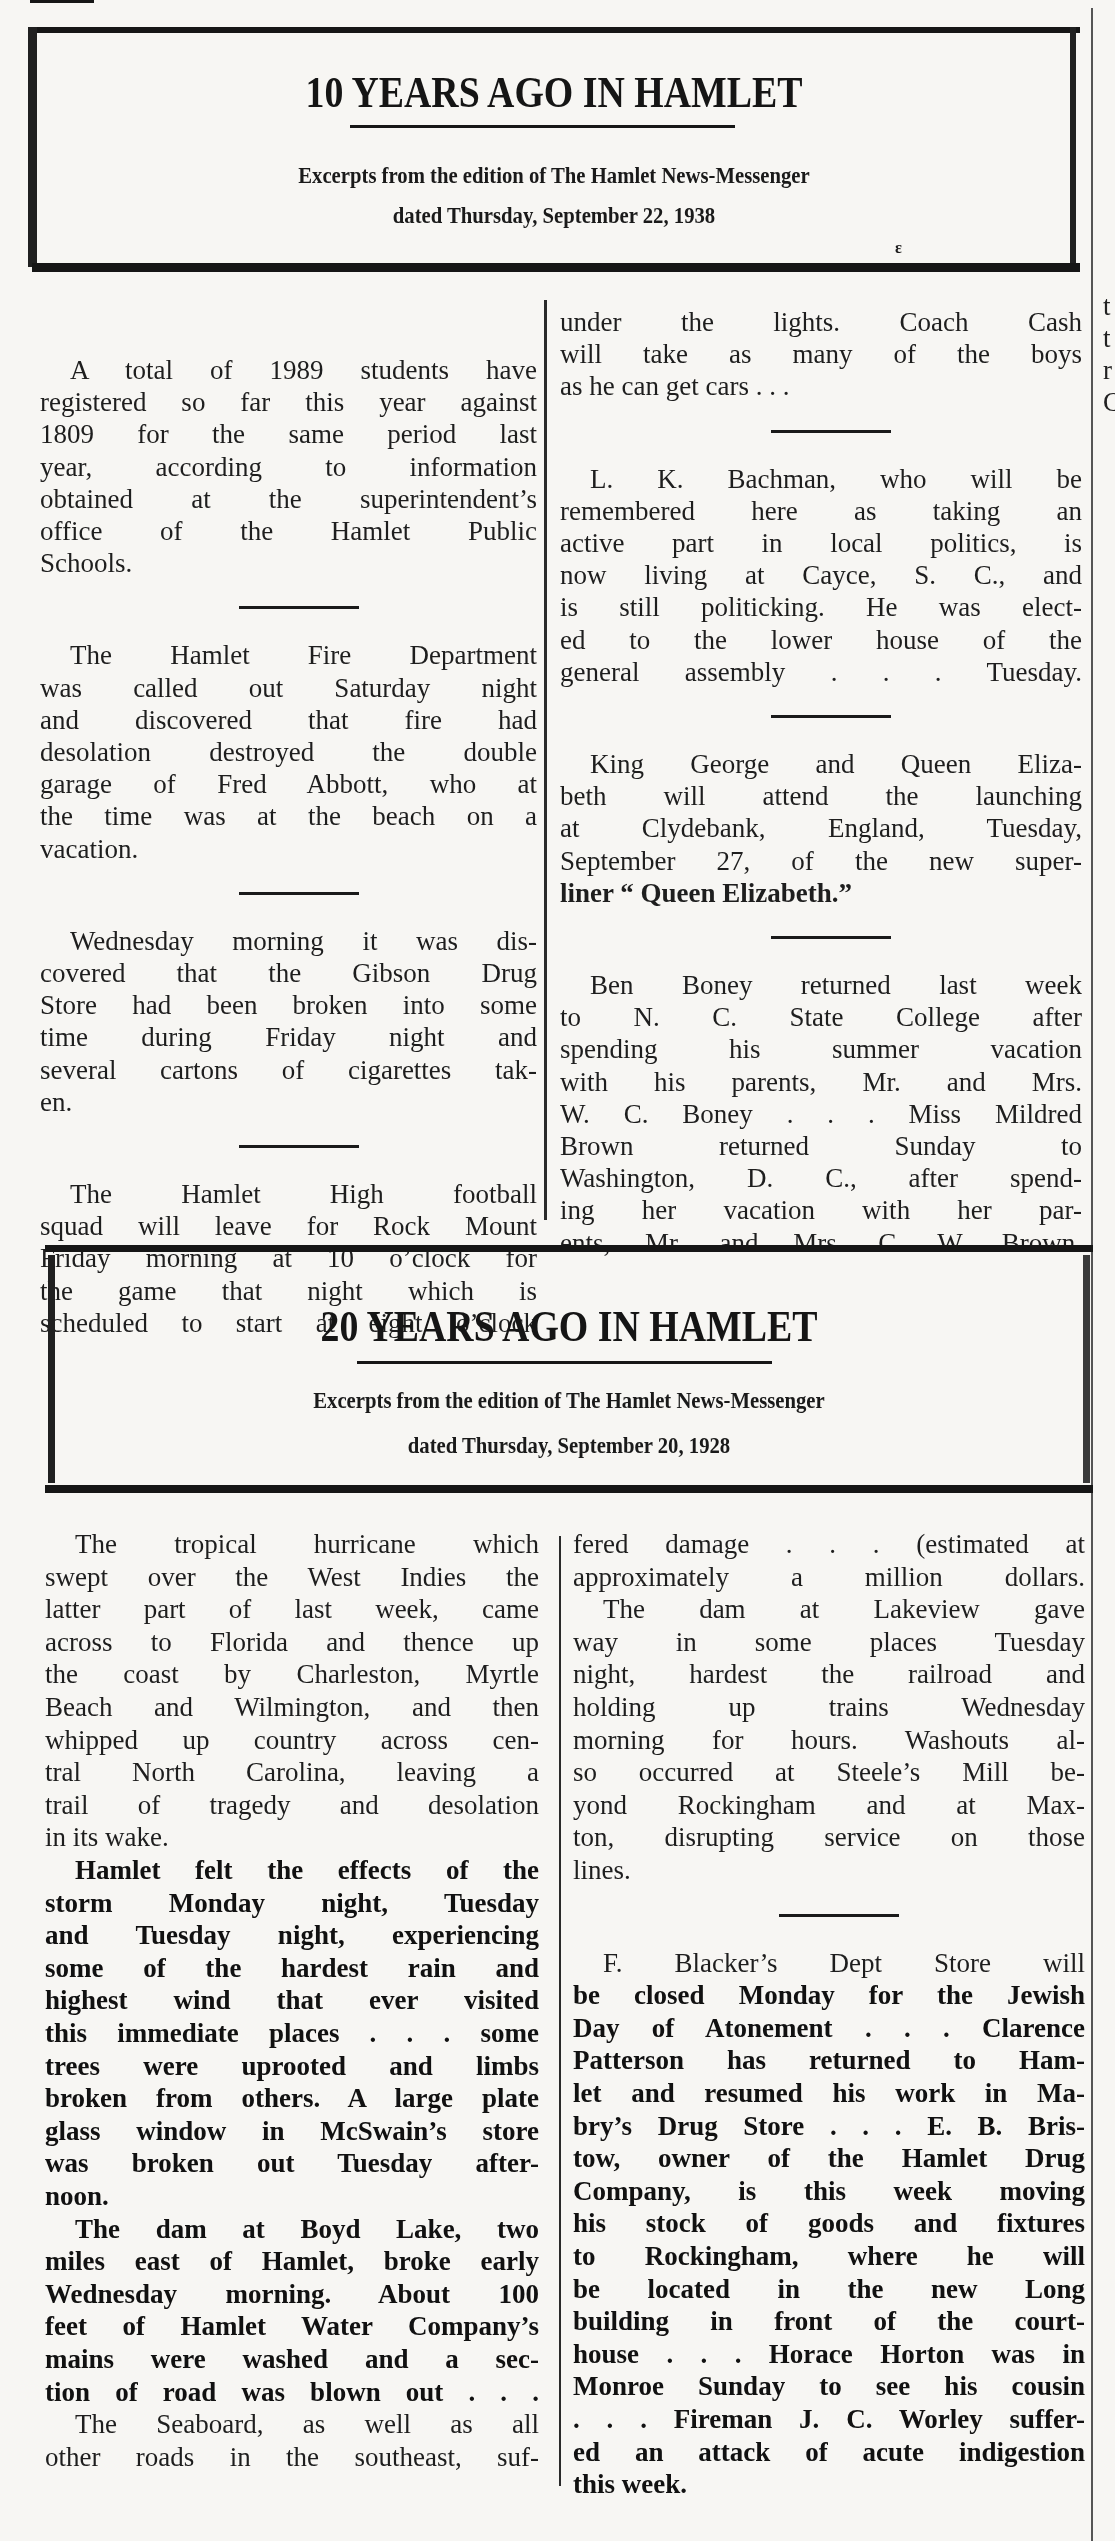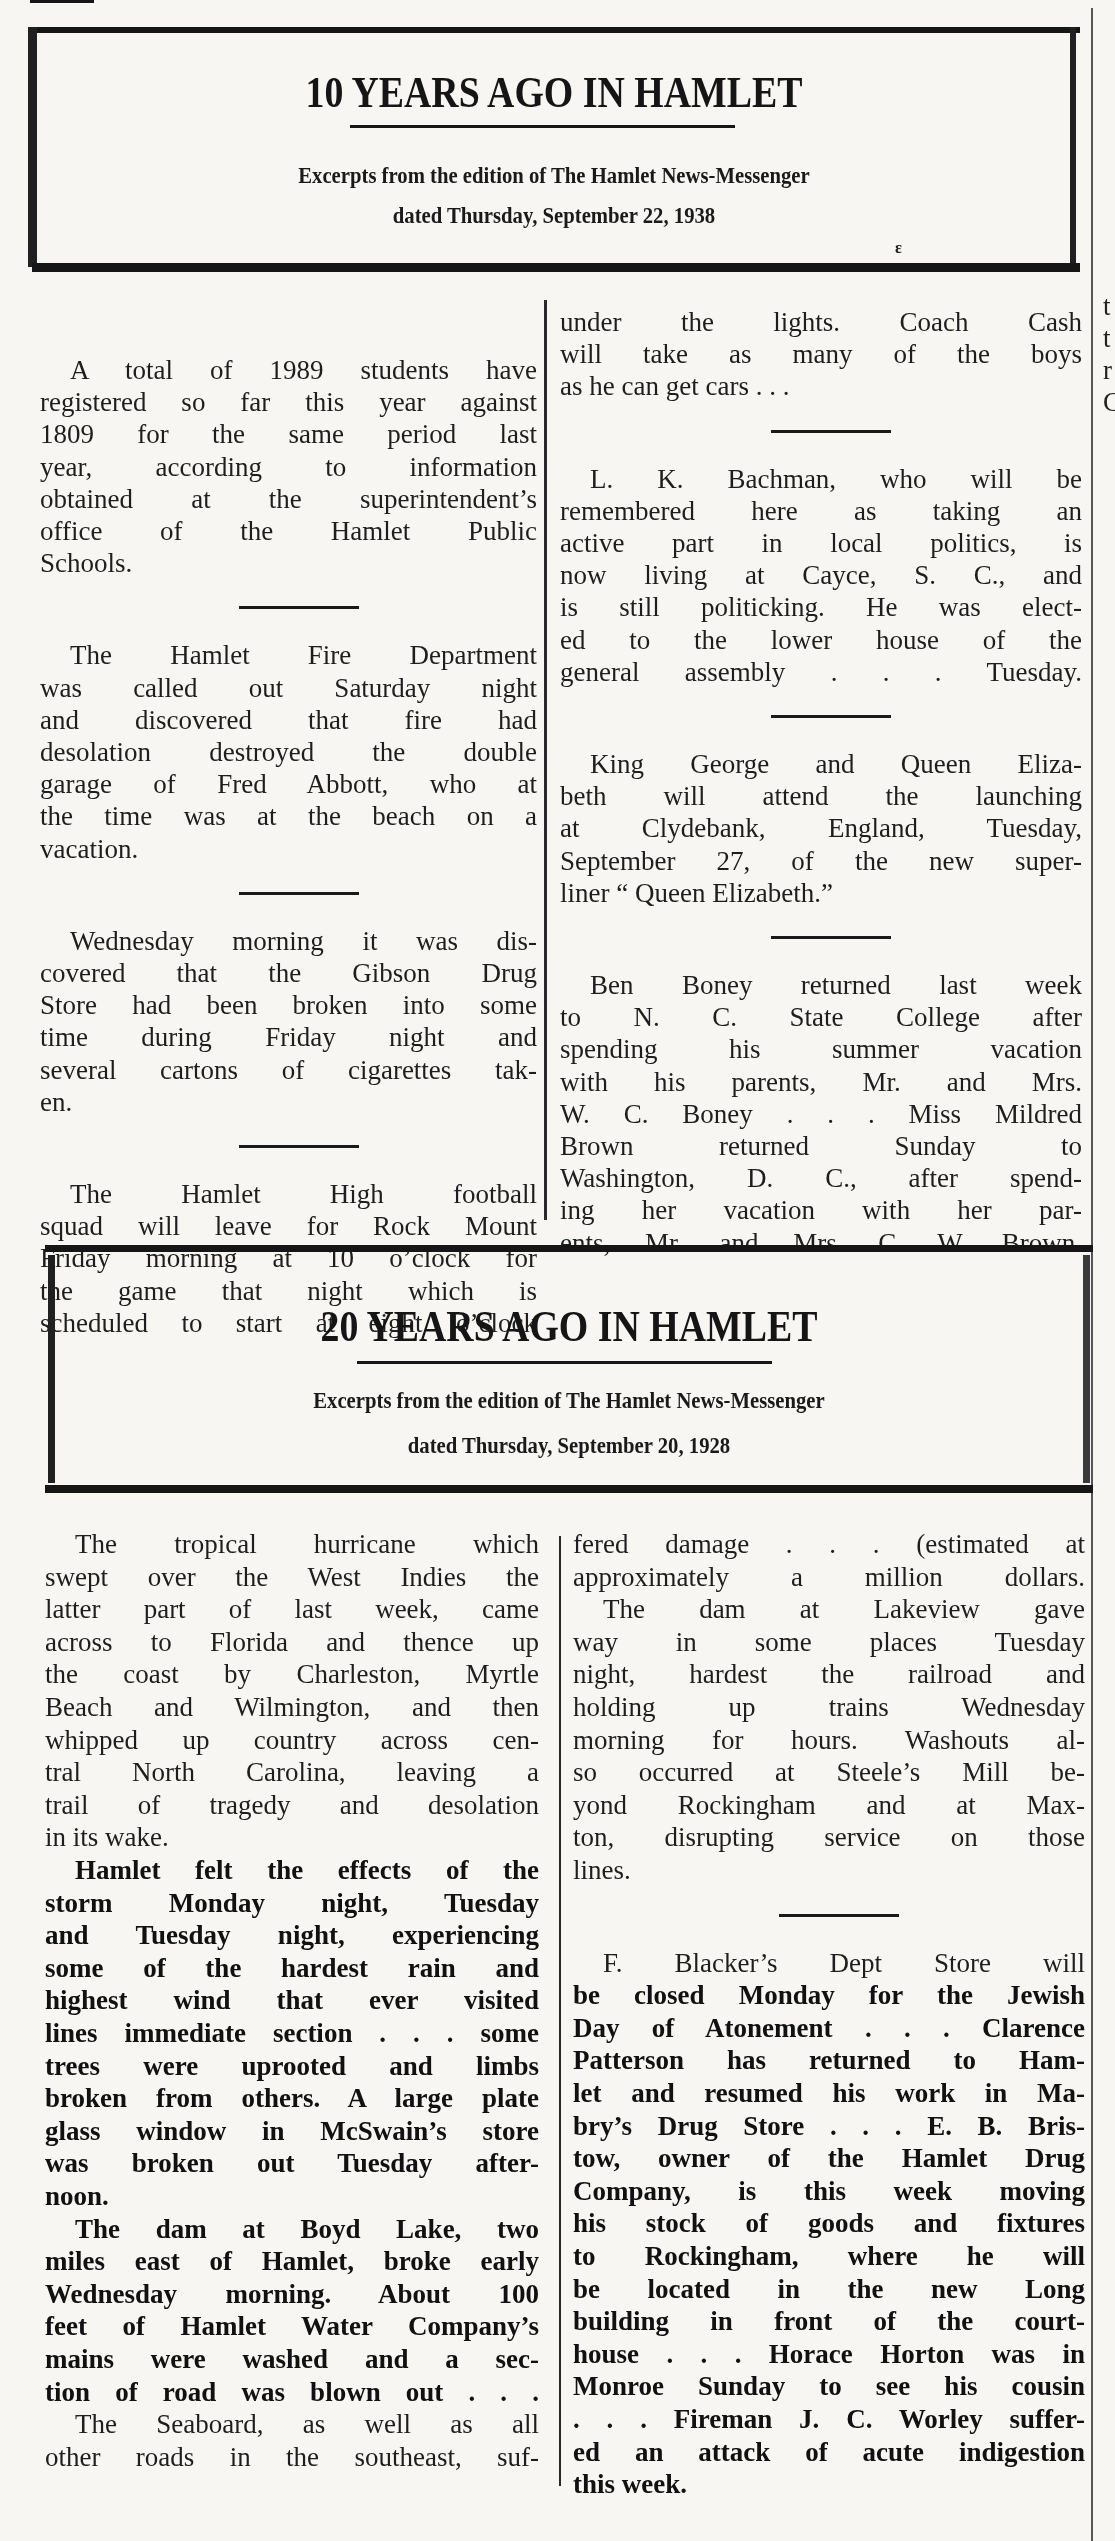--- a/index.html
+++ b/index.html
@@ -105,21 +105,21 @@
     <div class="line" style="top: 221px;">active part in local politics, is</div>
     <div class="line" style="top: 253.2px;">now living at Cayce, S. C., and</div>
     <div class="line" style="top: 285.4px;">is still politicking. He was elect-</div>
     <div class="line" style="top: 317.6px;">ed to the lower house of the</div>
     <div class="line" style="top: 349.8px;">general assembly . . . Tuesday.</div>
     <div class="sep" style="left: 211px; width: 120px; top: 409px;"></div>
     <div class="line indent" style="top: 442px;">King George and Queen Eliza-</div>
     <div class="line" style="top: 474.2px;">beth will attend the launching</div>
     <div class="line" style="top: 506.4px;">at Clydebank, England, Tuesday,</div>
     <div class="line" style="top: 538.6px;">September 27, of the new super-</div>
-    <div class="line last" style="top: 570.8px;">liner “ Queen Elizabeth.”</div>
+    <div class="line last" style="top: 570.8px; font-weight: bold;">liner “ Queen Elizabeth.”</div>
     <div class="sep" style="left: 211px; width: 120px; top: 630px;"></div>
     <div class="line indent" style="top: 663px;">Ben Boney returned last week</div>
     <div class="line" style="top: 695.2px;">to N. C. State College after</div>
     <div class="line" style="top: 727.4px;">spending his summer vacation</div>
     <div class="line" style="top: 759.6px;">with his parents, Mr. and Mrs.</div>
     <div class="line" style="top: 791.8px;">W. C. Boney . . . Miss Mildred</div>
     <div class="line" style="top: 824px;">Brown returned Sunday to</div>
     <div class="line" style="top: 856.2px;">Washington, D. C., after spend-</div>
     <div class="line" style="top: 888.4px;">ing her vacation with her par-</div>
     <div class="line" style="top: 920.6px;">ents, Mr .and Mrs. C. W. Brown.</div>
@@ -148,21 +148,21 @@
     <div class="line" style="top: 163px;">Beach and Wilmington, and then</div>
     <div class="line" style="top: 195.6px;">whipped up country across cen-</div>
     <div class="line" style="top: 228.2px;">tral North Carolina, leaving a</div>
     <div class="line" style="top: 260.8px;">trail of tragedy and desolation</div>
     <div class="line last" style="top: 293.4px;">in its wake.</div>
     <div class="line indent dark" style="top: 326px;">Hamlet felt the effects of the</div>
     <div class="line dark" style="top: 358.6px;">storm Monday night, Tuesday</div>
     <div class="line dark" style="top: 391.2px;">and Tuesday night, experiencing</div>
     <div class="line dark" style="top: 423.8px;">some of the hardest rain and</div>
     <div class="line dark" style="top: 456.4px;">highest wind that ever visited</div>
-    <div class="line dark" style="top: 489px;">lines immediate section . . . some</div>
+    <div class="line dark" style="top: 489px;">this immediate places . . . some</div>
     <div class="line dark" style="top: 521.6px;">trees were uprooted and limbs</div>
     <div class="line dark" style="top: 554.2px;">broken from others. A large plate</div>
     <div class="line dark" style="top: 586.8px;">glass window in McSwain’s store</div>
     <div class="line dark" style="top: 619.4px;">was broken out Tuesday after-</div>
     <div class="line last dark" style="top: 652px;">noon.</div>
     <div class="line indent dark" style="top: 684.6px;">The dam at Boyd Lake, two</div>
     <div class="line dark" style="top: 717.2px;">miles east of Hamlet, broke early</div>
     <div class="line dark" style="top: 749.8px;">Wednesday morning. About 100</div>
     <div class="line dark" style="top: 782.4px;">feet of Hamlet Water Company’s</div>
     <div class="line dark" style="top: 815px;">mains were washed and a sec-</div>

